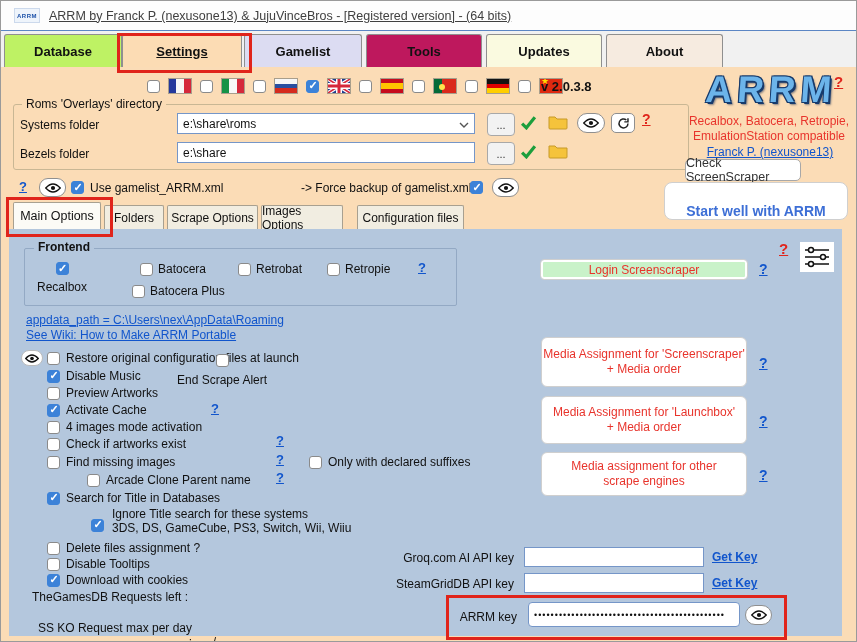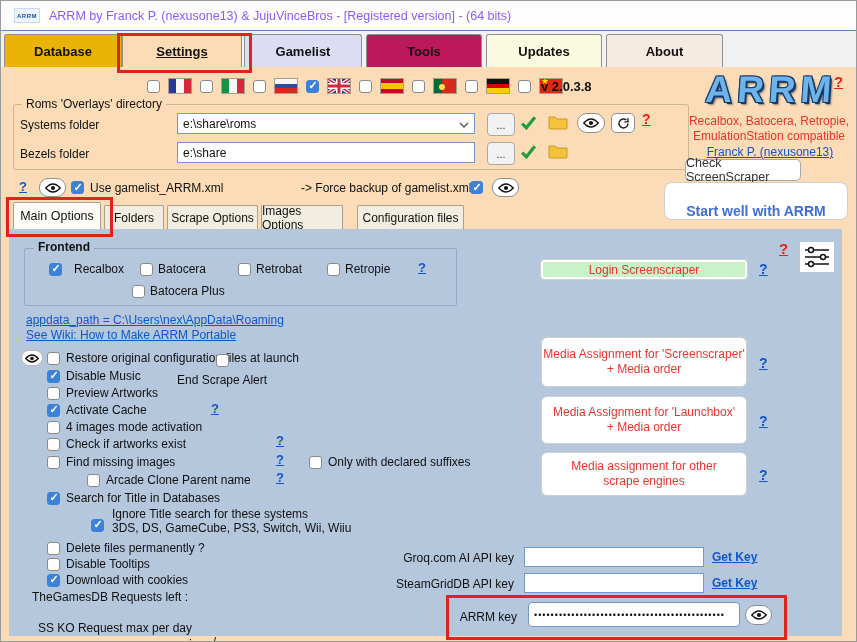--- a/index.html
+++ b/index.html
@@ -6,21 +6,21 @@
   #window{position:relative;width:857px;height:642px;background:#fbdcb6;
     font-family:"Liberation Sans",sans-serif;font-size:12px;color:#111;
     border:1px solid #9a9a9a;box-sizing:border-box;overflow:hidden;}
   
   #titlebar{position:absolute;left:0;top:0;width:100%;height:30px;background:#fdfdfd;
     border-bottom:1px solid #5b86c4;display:flex;align-items:center;gap:9px;
     padding-left:13px;box-sizing:border-box;}
   .app-icon{width:24px;height:13px;background:#eef4fb;color:#1b50a8;font-size:6px;
     font-weight:bold;display:flex;align-items:center;justify-content:center;
     border:1px solid #ccd9ec;letter-spacing:.5px;}
-  .win-title{color:#8b5cf6;font-size:12.5px;}
+  .win-title{color:#404040;font-size:12.5px;text-decoration:underline;}
   
   #tabbar{position:absolute;left:0;top:30px;width:100%;height:36px;background:#f1f1f1;}
   .tab{position:absolute;top:3px;height:33px;display:flex;align-items:center;justify-content:center;
     font-weight:bold;font-size:13px;border:1px solid #8f8f8f;border-bottom:none;
     border-radius:3px 3px 0 0;box-sizing:border-box;cursor:pointer;}
   .underl{text-decoration:underline;}
   .annot{position:absolute;border:3px solid #e0241b;z-index:9;pointer-events:none;}
   
   .q{font-weight:bold;text-decoration:underline;cursor:pointer;font-size:13px;}
   .q-red{color:#e0241b;}
@@ -78,21 +78,21 @@
 <body>
 
 <div id="window">
 
   <div id="titlebar">
     <span class="app-icon">ARRM</span>
     <span class="win-title">ARRM by Franck P. (nexusone13) &amp; JujuVinceBros - [Registered version] - (64 bits)</span>
   </div>
 
   <div id="tabbar">
-    <div class="tab" style="left:3px;width:118px;background:#eab308;">Database</div>
+    <div class="tab" style="left:3px;width:118px;background:#bef264;">Database</div>
     <div class="tab underl" style="left:121px;width:120px;background:#fcdcb4;">Settings</div>
     <div class="tab" style="left:243px;width:118px;background:#dcdcf2;">Gamelist</div>
     <div class="tab" style="left:365px;width:116px;background:#be185d;">Tools</div>
     <div class="tab" style="left:485px;width:116px;background:#fafae0;">Updates</div>
     <div class="tab" style="left:605px;width:117px;background:#f6ebe0;">About</div>
   </div>
   <div class="annot" style="left:116px;top:32px;width:129px;height:34px;"></div>
 
   <div class="row" style="left:146px;top:77px;gap:8px;">
     <span class="cb"></span>
@@ -192,21 +192,21 @@
   <div class="subtab" style="left:103px;top:204px;width:60px;">Folders</div>
   <div class="subtab" style="left:166px;top:204px;width:91px;">Scrape Options</div>
   <div class="subtab" style="left:260px;top:204px;width:82px;">Images Options</div>
   <div class="subtab" style="left:356px;top:204px;width:107px;">Configuration files</div>
   <div class="annot" style="left:5px;top:196px;width:101px;height:34px;"></div>
 
   <div id="panel">
 
     <div class="fgrp" style="left:15px;top:19px;width:433px;height:58px;">
       <span class="fgrp-label">Frontend</span>
-      <div class="row" style="left:24px;top:13px;gap:12px;">
+      <div class="row" style="left:12px;top:13px;gap:5px;flex-direction:column;">
           <span class="cb checked"></span>
           <span class="opt-label">Recalbox</span>
         </div>
       <div class="row" style="left:107px;top:13px;gap:5px;margin-left:8px;">
           <span class="cb"></span>
           <span class="opt-label">Batocera</span>
         </div>
       <div class="row" style="left:213px;top:13px;gap:5px;">
           <span class="cb"></span>
           <span class="opt-label">Retrobat</span>
@@ -281,21 +281,21 @@
       </div>
     <div class="row" style="left:82px;top:278px;gap:8px;align-items:center;">
       <span class="cb checked" style="margin-top:8px;"></span>
       <span style="display:inline-block;">
         <span class="opt-label" style="display:block;">Ignore Title search for these systems</span>
         <span class="opt-label" style="display:block;">3DS, DS, GameCube, PS3, Switch, Wii, Wiiu</span>
       </span>
     </div>
     <div class="row" style="left:38px;top:312px;gap:6px;">
         <span class="cb"></span>
-        <span class="opt-label">Delete files permanently ?</span>
+        <span class="opt-label">Delete files assignment ?</span>
       </div>
     <div class="row" style="left:38px;top:328px;gap:6px;">
         <span class="cb"></span>
         <span class="opt-label">Disable Tooltips</span>
       </div>
     <div class="row" style="left:38px;top:344px;gap:6px;">
         <span class="cb checked"></span>
         <span class="opt-label">Download with cookies</span>
       </div>
 

